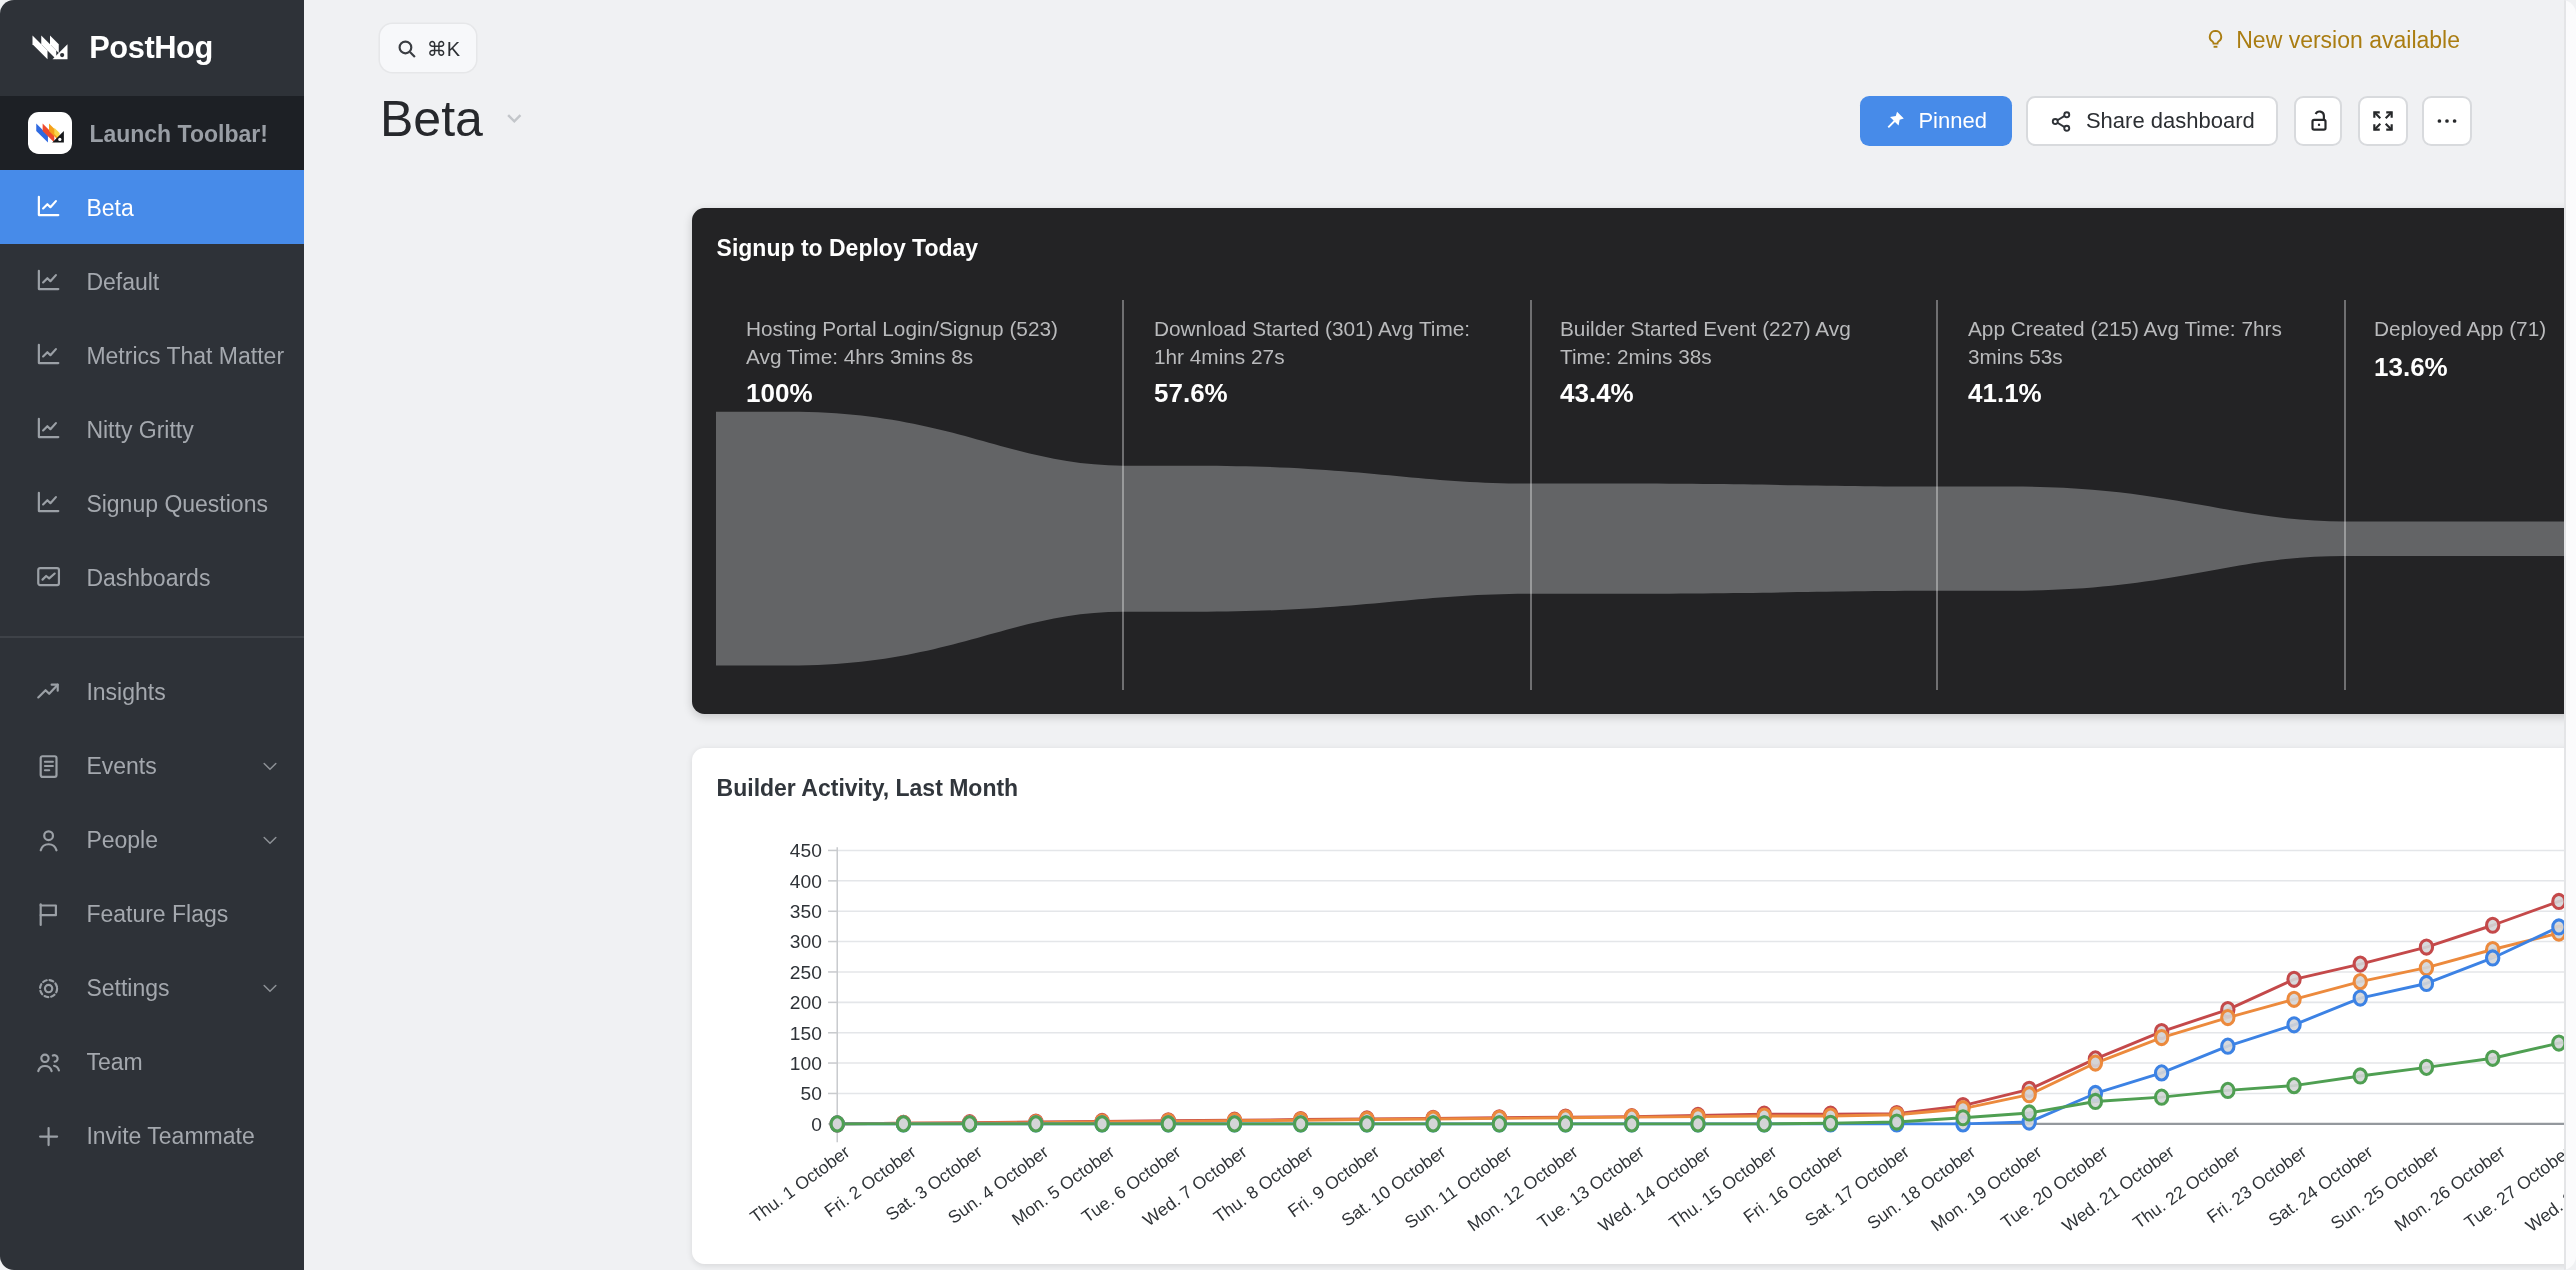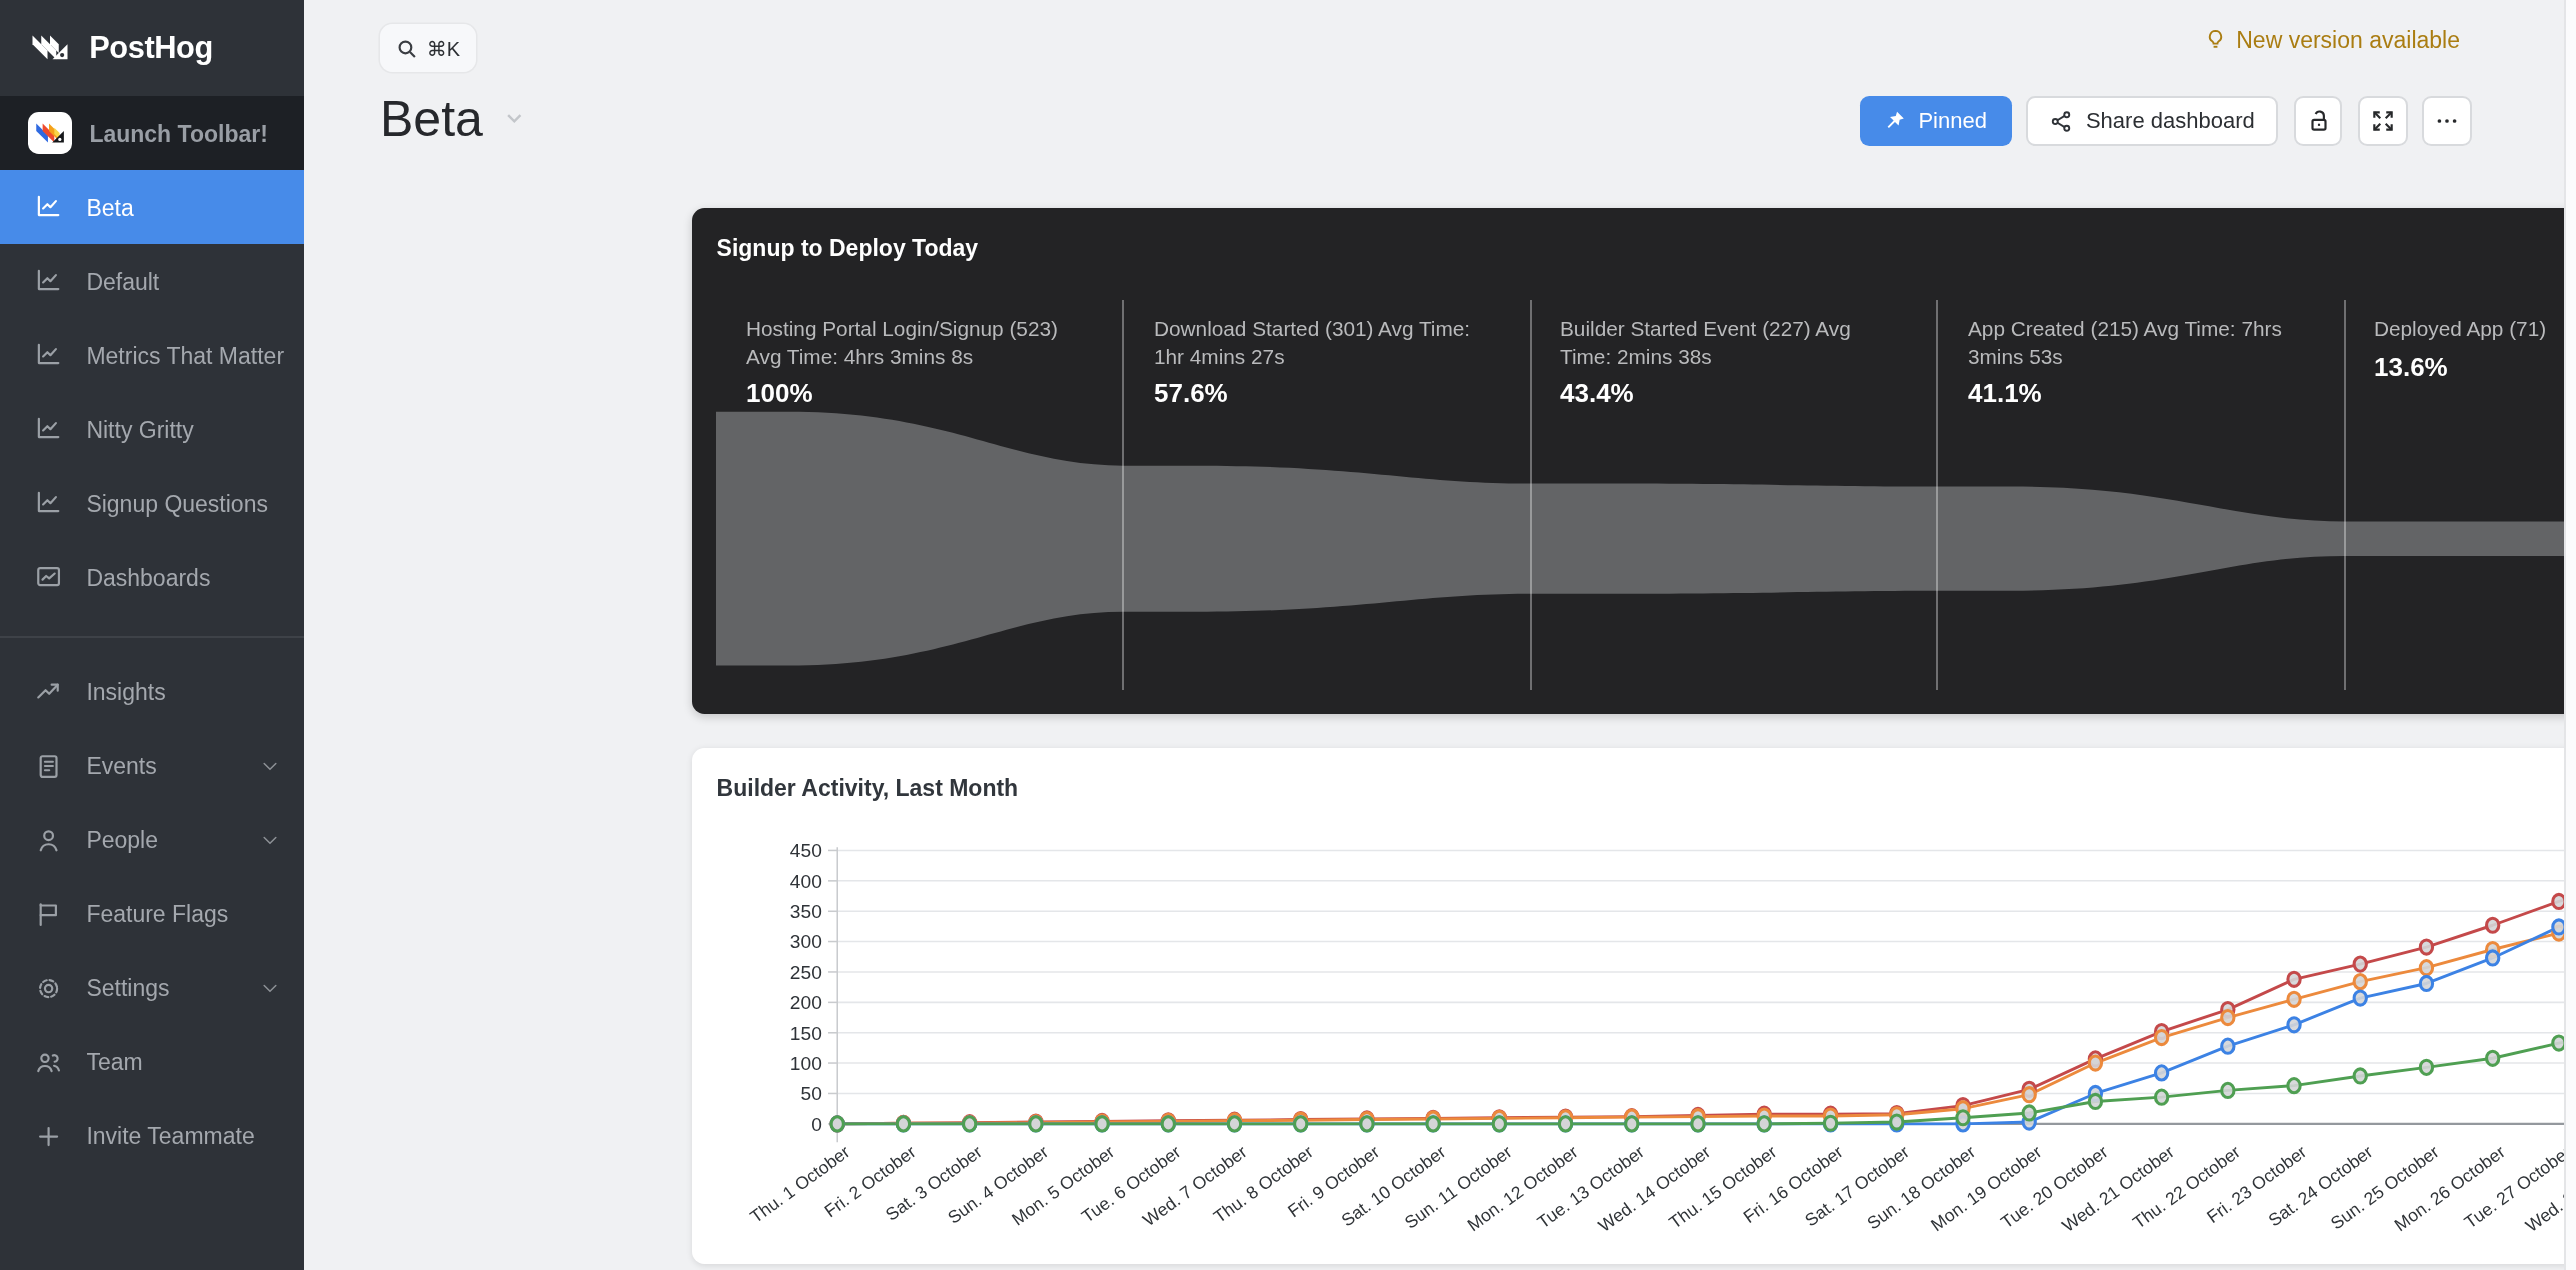--- a/index.html
+++ b/index.html
@@ -1,16 +1,16 @@
 <!DOCTYPE html>
 <html style="font-size:12.3px"><head>
 <meta charset="utf-8">
 <style>
   html,body{margin:0;padding:0;background:#f0f1f3;}
-  .viewport{width:2576px;height:1270px;overflow:hidden;position:relative;}
+  .viewport{width:2576px;height:1270px;overflow:hidden;position:relative;border-radius:14px;}
   .scale{width:1288px;height:635px;transform:scale(2);transform-origin:0 0;position:relative;
          font-family:"Liberation Sans",sans-serif;-webkit-font-smoothing:antialiased;}
   
   .sidebar{position:absolute;left:0;top:0;width:152px;height:635px;background:#2e3238;color:#a4a8ae;}
   .logo-row{display:flex;align-items:center;gap:9.2px;padding:14px 0 14px 15.4px;}
   .logo-row .brand{color:#fff;font-size:15.4px;font-weight:700;letter-spacing:-0.2px;}
   .launch-row{display:flex;align-items:center;gap:9.2px;background:#1d2025;height:37px;padding-left:14px;cursor:pointer;}
   .launch-row .tile{width:21.5px;height:21.5px;background:#fff;border-radius:5.4px;display:flex;align-items:center;justify-content:center;}
   .launch-row .llabel{color:#999ea5;font-weight:700;font-size:11.5px;}
   .side-item{display:flex;align-items:center;gap:10.8px;height:37px;padding-left:17px;font-size:11.5px;cursor:pointer;position:relative;}

